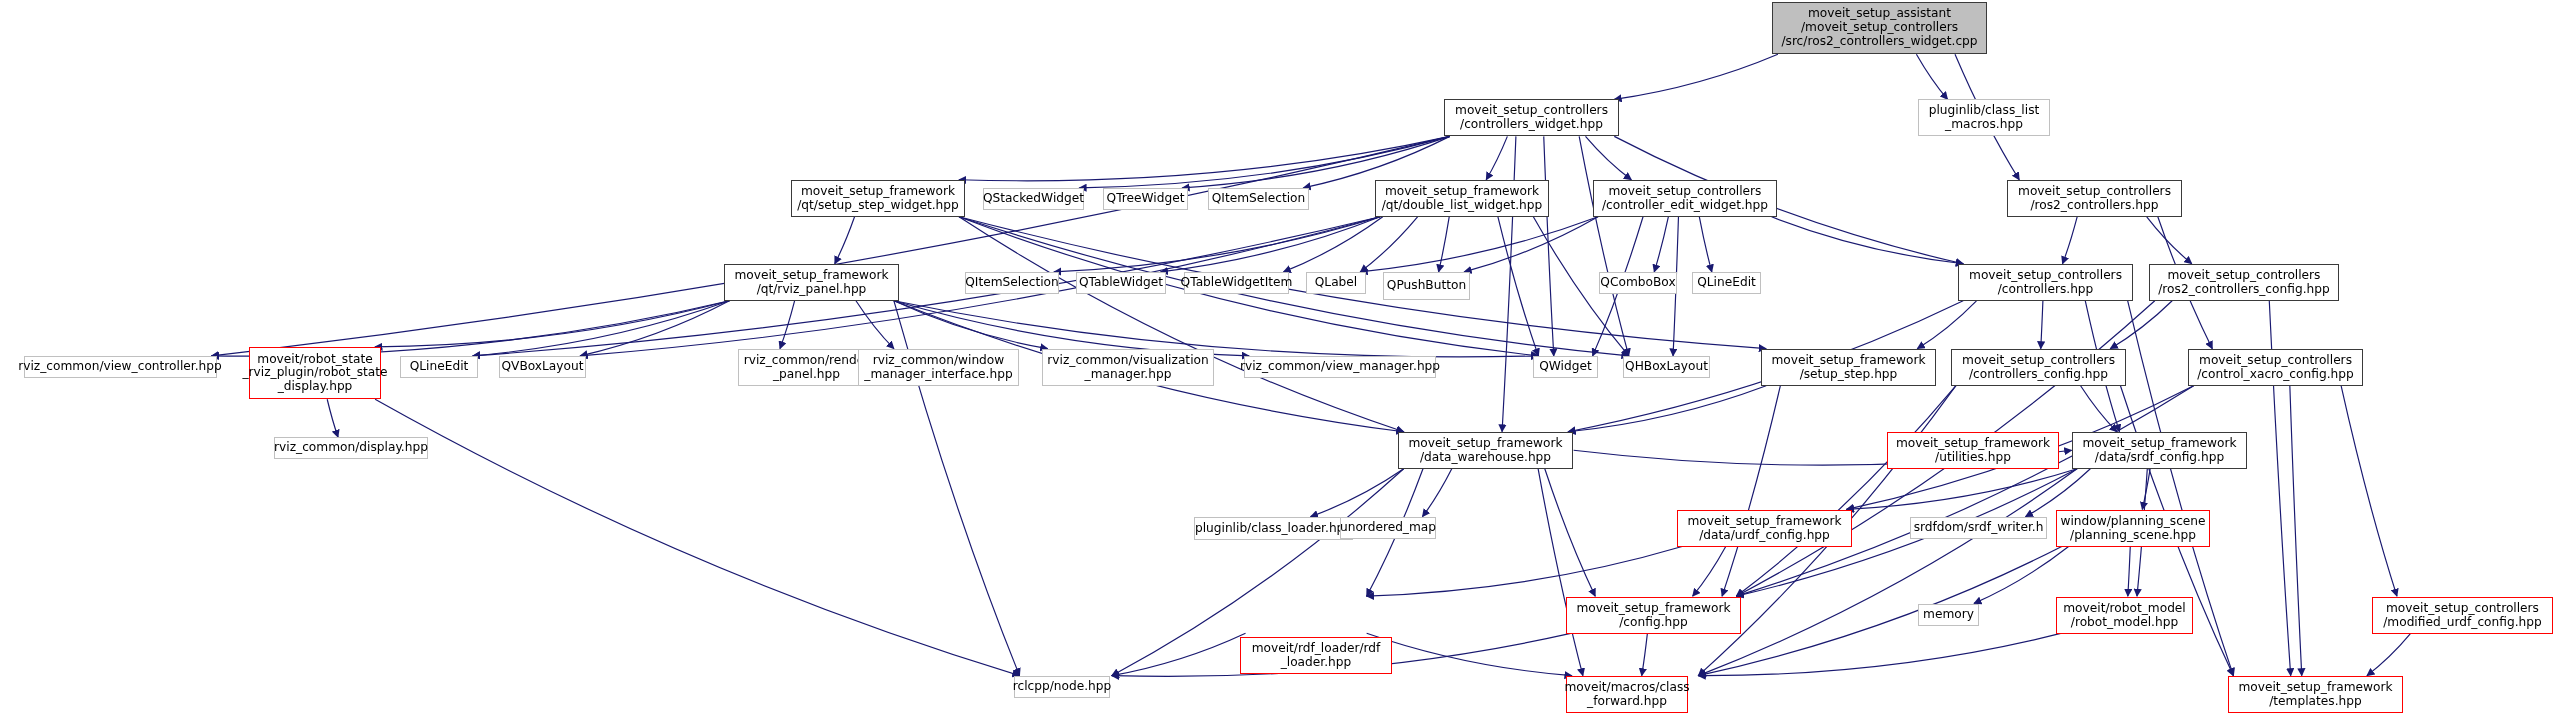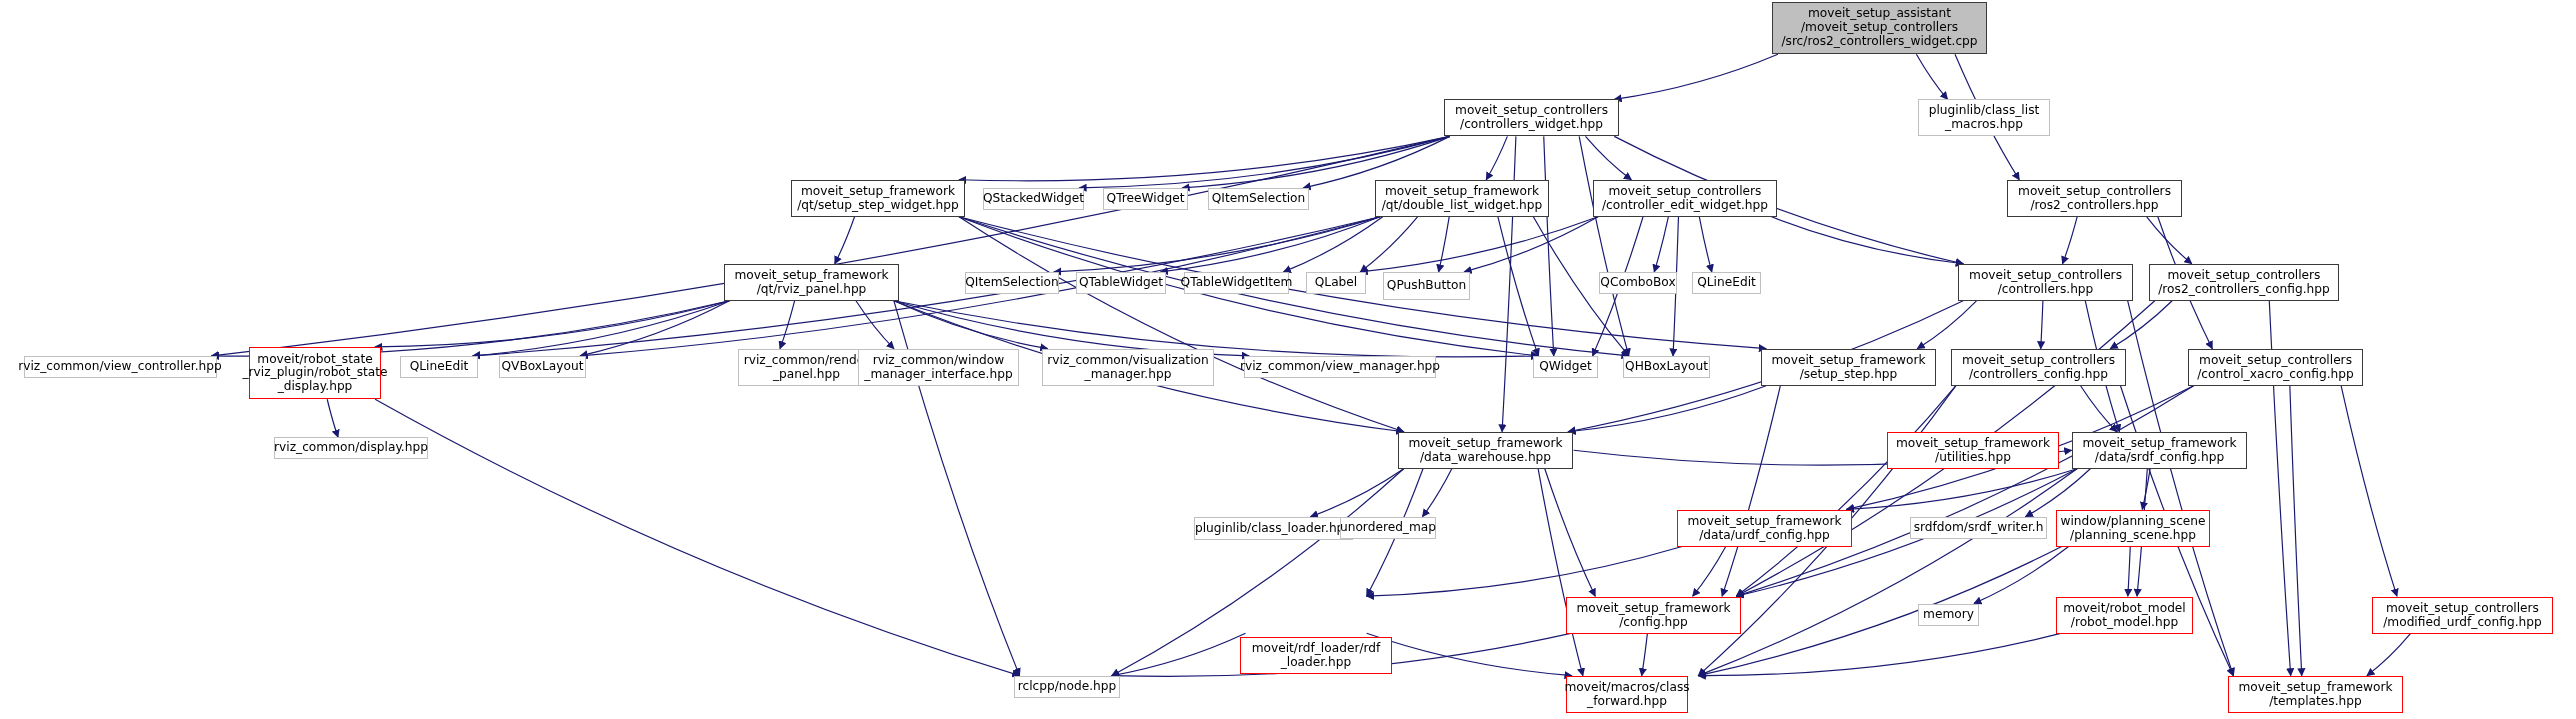--- a/index.html
+++ b/index.html
@@ -189,20 +189,20 @@
 /planning_scene.hpp</div>
       <div class="node red" style="left: 1240px; top: 597px; width: 152px; height: 37px; margin-top: 40px;">moveit/rdf_loader/rdf
 _loader.hpp</div>
       <div class="node red" style="left: 1566px; top: 597px; width: 175px; height: 37px;">moveit_setup_framework
 /config.hpp</div>
       <div class="node " style="left: 1918px; top: 604px; width: 61px; height: 22px;">memory</div>
       <div class="node red" style="left: 2056px; top: 597px; width: 137px; height: 37px;">moveit/robot_model
 /robot_model.hpp</div>
       <div class="node red" style="left: 2372px; top: 597px; width: 181px; height: 37px;">moveit_setup_controllers
 /modified_urdf_config.hpp</div>
-      <div class="node " style="left: 1014px; top: 676px; width: 106px; height: 22px;">rclcpp/node.hpp</div>
+      <div class="node " style="left: 1014px; top: 676px; width: 96px; height: 22px;">rclcpp/node.hpp</div>
       <div class="node red" style="left: 1566px; top: 676px; width: 122px; height: 37px;">moveit/macros/class
 _forward.hpp</div>
       <div class="node red" style="left: 2228px; top: 676px; width: 175px; height: 37px;">moveit_setup_framework
 /templates.hpp</div>
     </div>
 </div>
 
 
 </body></html>

